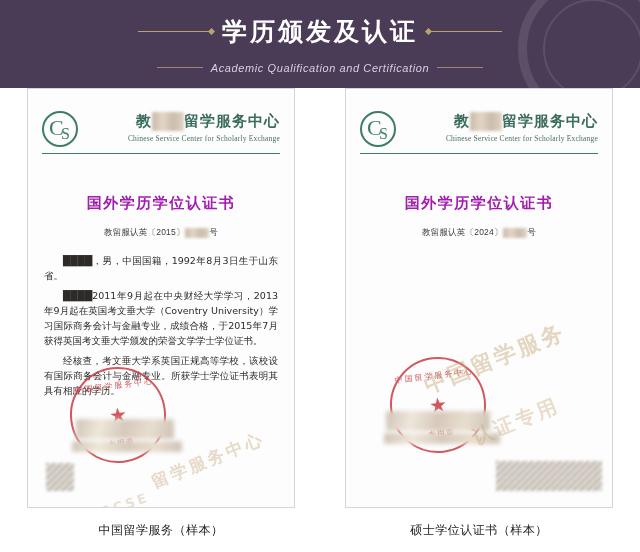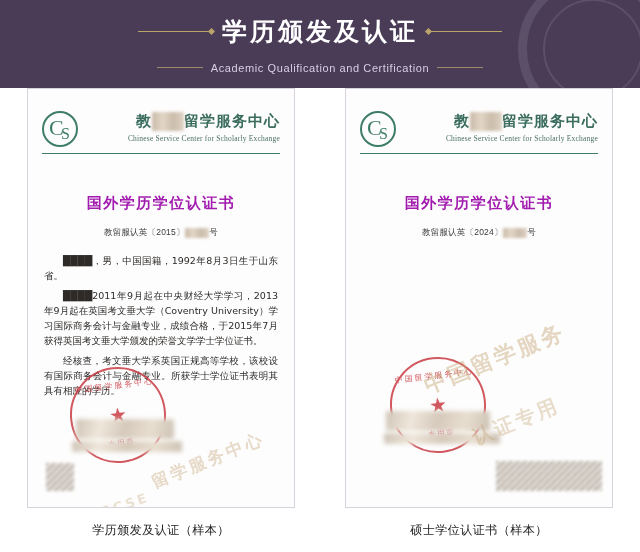--- a/index.html
+++ b/index.html
@@ -87,20 +87,21 @@
     letter-spacing: 3px;
     font-weight: bold;
     white-space: nowrap;
   }
   .banner-sub-row {
     display: flex;
     align-items: center;
     justify-content: center;
     gap: 8px;
     margin-top: 14px;
+    font-style: italic;
   }
   .banner-sub {
     color: #d9cfe2;
     font-size: 11px;
     letter-spacing: 0.6px;
     white-space: nowrap;
   }
   .banner-sub-rule {
     width: 46px;
     height: 1px;
@@ -387,21 +388,21 @@
         </div>
 
         <div class="blur-block sig-left"></div>
         <div class="blur-block sig-left2"></div>
 
         <div class="qr-block"></div>
 
         <div class="wm w4">CSCSE</div>
         <div class="wm w1">留学服务中心</div>
       </div>
-      <div class="cert-caption">学历颁发及认证（样本）</div>
+      <div class="cert-caption">中国留学服务（样本）</div>
     </div>
 
     <div class="cert-col right">
       <div class="cert-card">
 
         <div class="cert-head">
           <div class="cscse-logo"></div>
           <div class="cert-head-text">
             <div class="cert-org-cn"><span>教</span><span class="blurred-inline">育部</span><span>留学服务中心</span></div>
             <div class="cert-org-en">Chinese Service Center for Scholarly Exchange</div>

